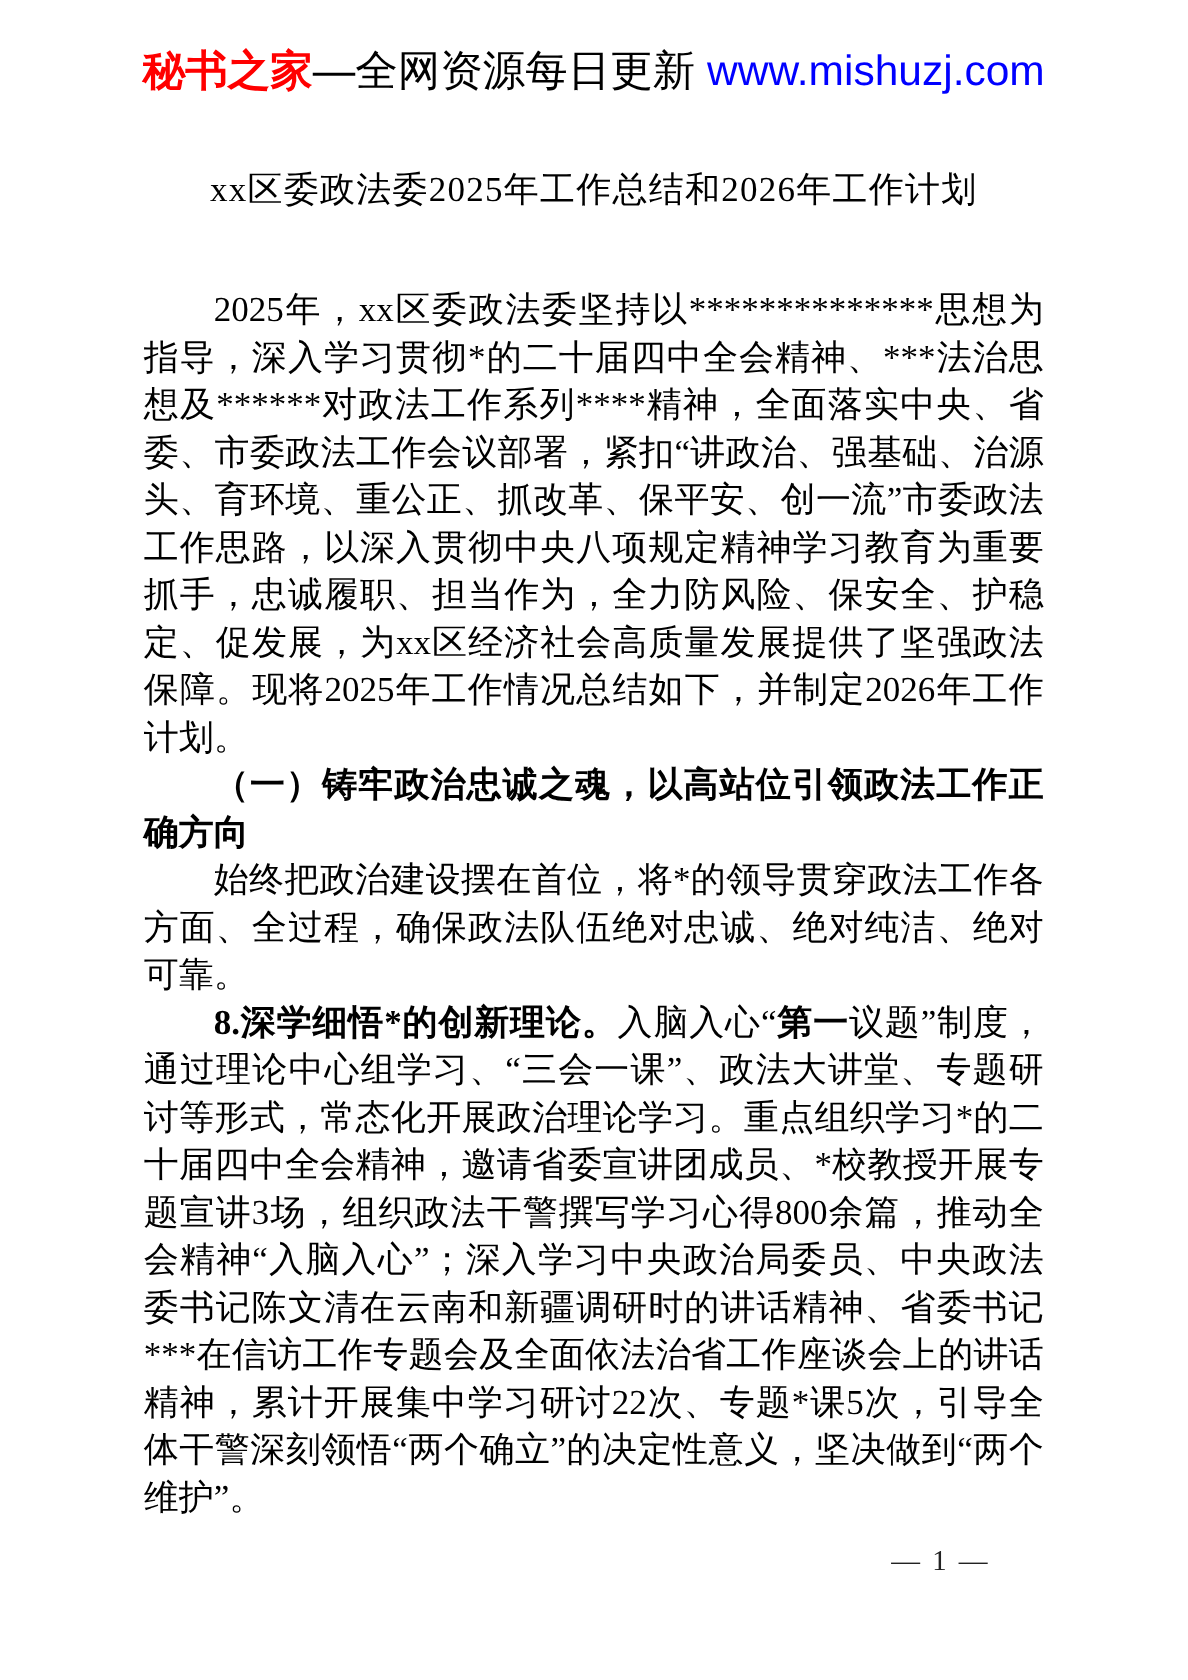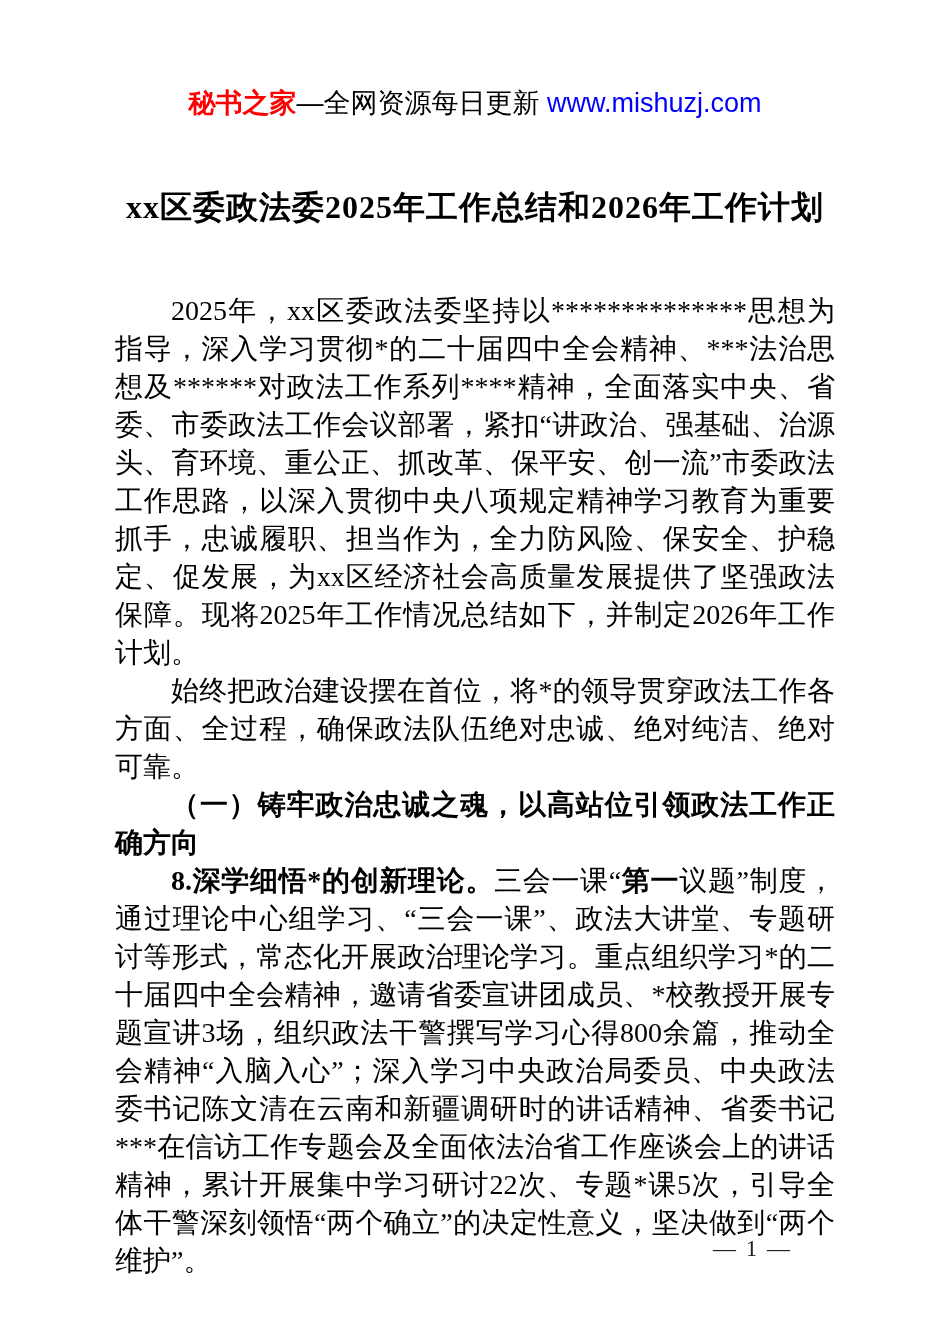--- a/index.html
+++ b/index.html
@@ -9,23 +9,23 @@
     width: 950px;
     height: 1344px;
     margin: 0 auto;
     background: #ffffff;
     overflow: hidden;
     font-family: "Liberation Serif", "DejaVu Serif", serif;
     color: #000000;
   }
   
   .site-header {
-    padding-top: 88px;
+    padding-top: 42px;
     text-align: center;
-    font-size: 27px;
+    font-size: 34px;
     line-height: 30px;
     font-family: "Liberation Sans", "DejaVu Sans", sans-serif;
     white-space: nowrap;
   }
   .site-header .brand {
     color: #ff0000;
     font-weight: bold;
   }
   .site-header .dash,
   .site-header .tagline {
@@ -33,23 +33,23 @@
   }
   .site-header .url {
     color: #0000ff;
     text-decoration: none;
   }
   
   .doc-title {
     margin: 50px auto 0 auto;
     width: 730px;
     text-align: center;
-    font-size: 32px;
-    line-height: 78px;
-    font-weight: 700;
+    font-size: 28px;
+    line-height: 62px;
+    font-weight: 400;
     letter-spacing: 1px;
   }
   
   .doc-body {
     margin: 46px auto 0 auto;
     width: 720px;
     font-size: 28px;
     line-height: 38px;
   }
   .para {
@@ -78,22 +78,22 @@
 
   <div class="site-header">
     <span class="brand">秘书之家</span><span class="dash">—</span><span class="tagline">全网资源每日更新</span>
     <span class="url">www.mishuzj.com</span>
   </div>
 
   <h1 class="doc-title">xx区委政法委2025年工作总结和2026年工作计划</h1>
 
   <div class="doc-body">
       <p class="para body"><span>2025年，xx区委政法委坚持以**************思想为指导，深入学习贯彻*的二十届四中全会精神、***法治思想及******对政法工作系列****精神，全面落实中央、省委、市委政法工作会议部署，紧扣“讲政治、强基础、治源头、育环境、重公正、抓改革、保平安、创一流”市委政法工作思路，以深入贯彻中央八项规定精神学习教育为重要抓手，忠诚履职、担当作为，全力防风险、保安全、护稳定、促发展，为xx区经济社会高质量发展提供了坚强政法保障。现将2025年工作情况总结如下，并制定2026年工作计划。</span></p>
+      <p class="para heading2"><span class="b">（一）铸牢政治忠诚之魂，以高站位引领政法工作正确方向</span></p>
       <p class="para body"><span>始终把政治建设摆在首位，将*的领导贯穿政法工作各方面、全过程，确保政法队伍绝对忠诚、绝对纯洁、绝对可靠。</span></p>
-      <p class="para heading2"><span class="b">（一）铸牢政治忠诚之魂，以高站位引领政法工作正确方向</span></p>
-      <p class="para body"><span class="b">8.深学细悟*的创新理论。</span><span>三会一课“</span><span class="b">第一</span><span>议题”制度，通过理论中心组学习、“三会一课”、政法大讲堂、专题研讨等形式，常态化开展政治理论学习。重点组织学习*的二十届四中全会精神，邀请省委宣讲团成员、*校教授开展专题宣讲3场，组织政法干警撰写学习心得800余篇，推动全会精神“入脑入心”；深入学习中央政治局委员、中央政法委书记陈文清在云南和新疆调研时的讲话精神、省委书记***在信访工作专题会及全面依法治省工作座谈会上的讲话精神，累计开展集中学习研讨22次、专题*课5次，引导全体干警深刻领悟“两个确立”的决定性意义，坚决做到“两个维护”。</span></p>
+      <p class="para body"><span class="b">8.深学细悟*的创新理论。</span><span>入脑入心“</span><span class="b">第一</span><span>议题”制度，通过理论中心组学习、“三会一课”、政法大讲堂、专题研讨等形式，常态化开展政治理论学习。重点组织学习*的二十届四中全会精神，邀请省委宣讲团成员、*校教授开展专题宣讲3场，组织政法干警撰写学习心得800余篇，推动全会精神“入脑入心”；深入学习中央政治局委员、中央政法委书记陈文清在云南和新疆调研时的讲话精神、省委书记***在信访工作专题会及全面依法治省工作座谈会上的讲话精神，累计开展集中学习研讨22次、专题*课5次，引导全体干警深刻领悟“两个确立”的决定性意义，坚决做到“两个维护”。</span></p>
     </div>
 
   <div class="page-footer">
     <span>—  1  —</span>
   </div>
 
 </div>
 
 </body></html>

